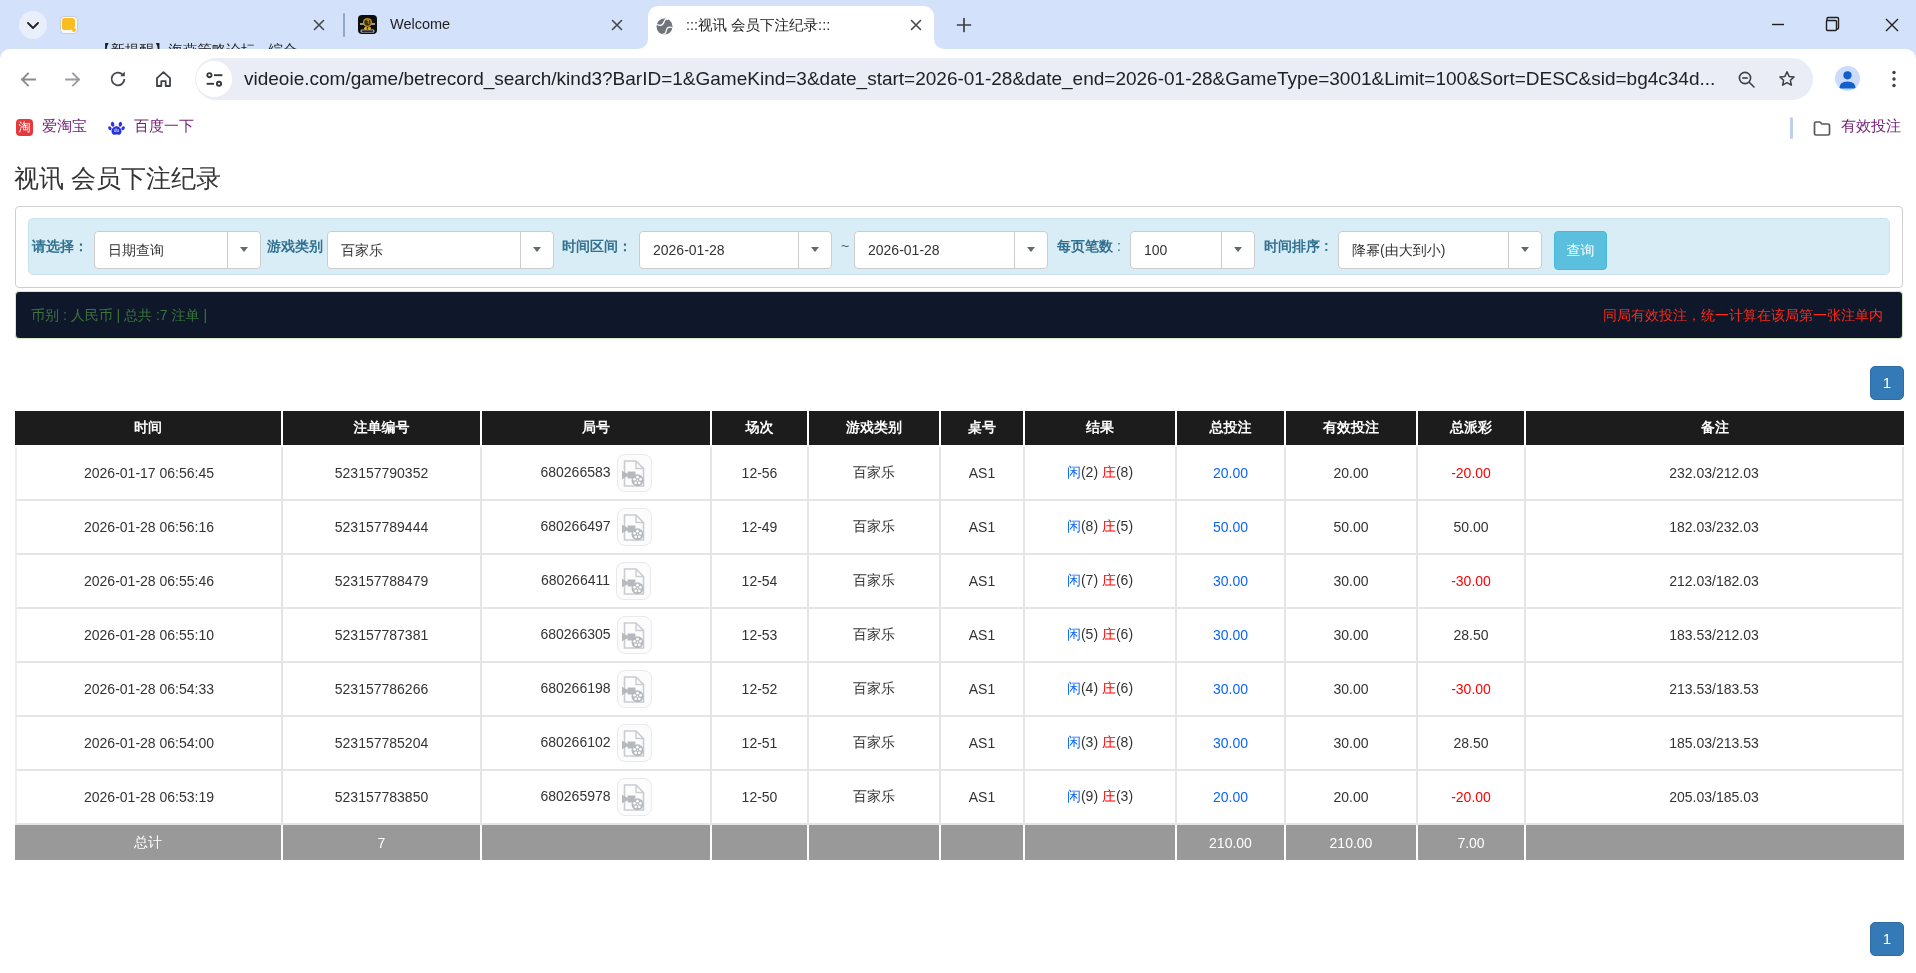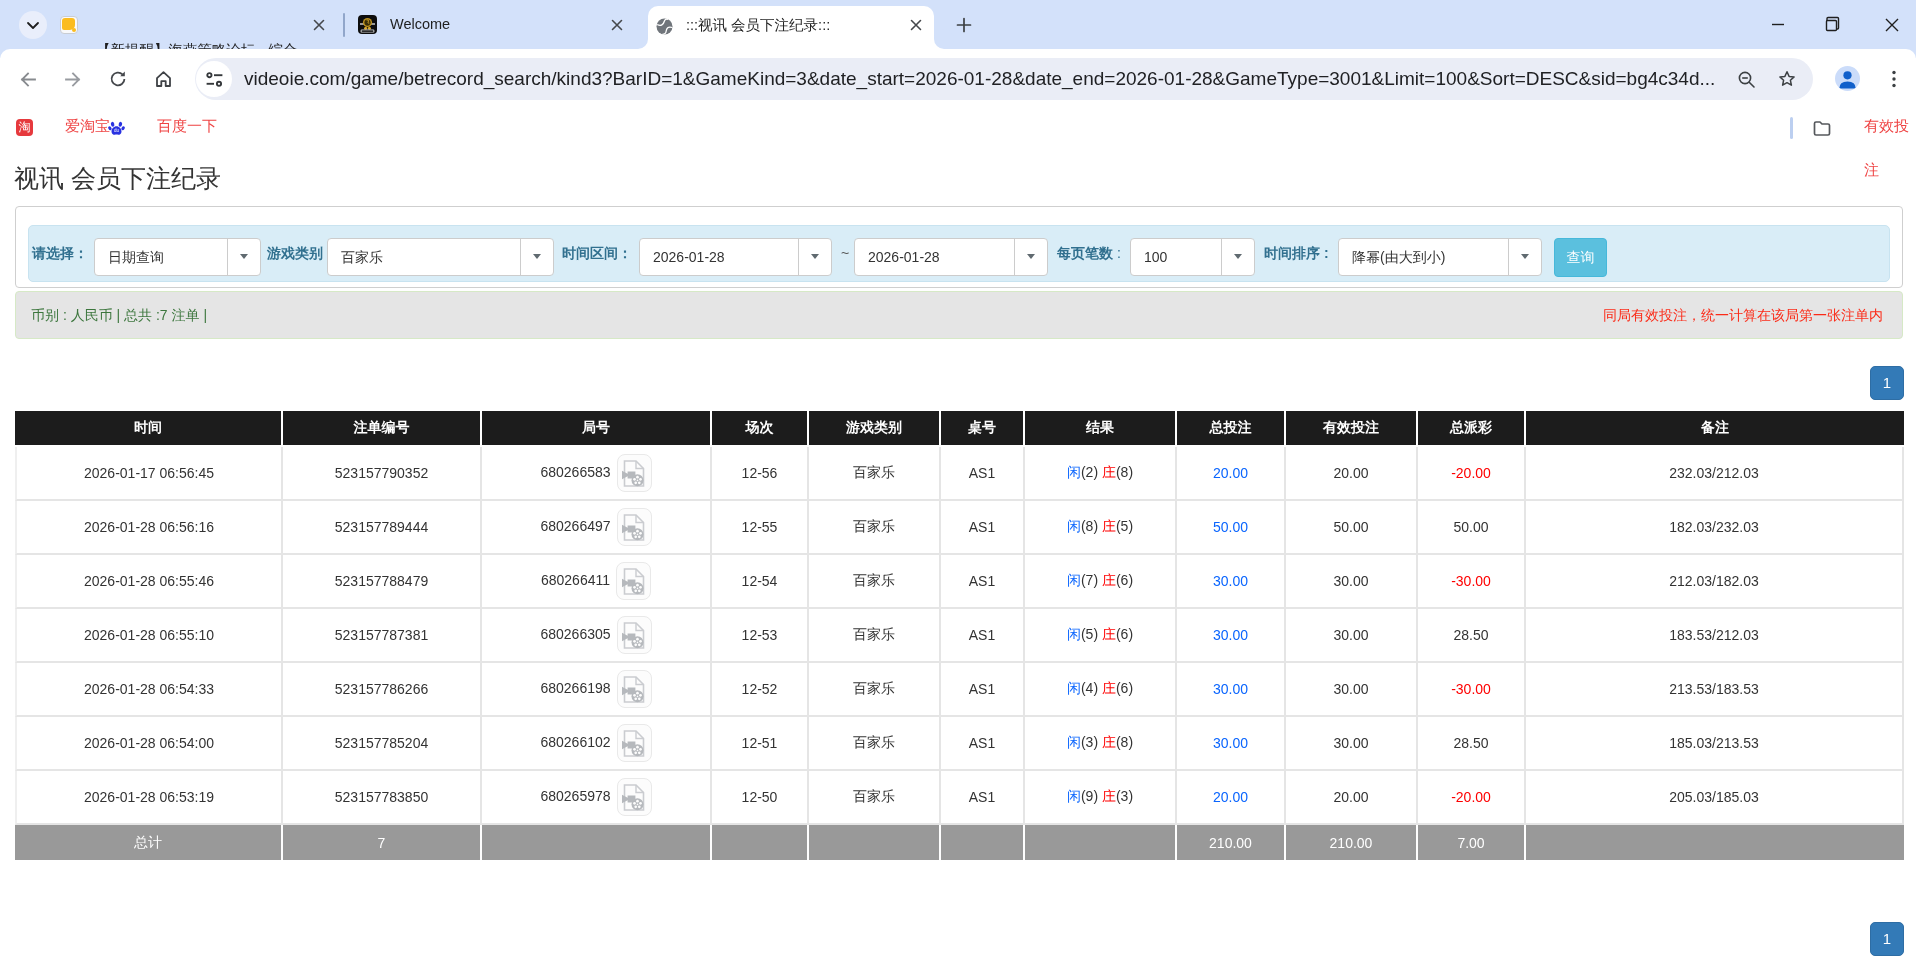--- a/index.html
+++ b/index.html
@@ -22,33 +22,33 @@
 .winbtn { position:absolute; top:0; width:46px; height:49px; }
 
 
 #omnibox { position:absolute; left:195px; top:58px; width:1618px; height:42px; border-radius:21px; background:#eaedf6; }
 #omnicircle { position:absolute; left:196px; top:61px; width:36px; height:36px; border-radius:50%; background:#fff; }
 #urltext { position:absolute; left:244px; top:58px; height:42px; line-height:42px; font-size:19px; color:#202124; white-space:nowrap; }
 #avatar { position:absolute; left:1835px; top:66px; width:25px; height:25px; border-radius:50%; background:#cbdcfa; overflow:hidden; }
 
 
 #bookmarks { position:absolute; left:0; top:104px; width:1916px; height:44px; background:#fff; }
-.bktext { position:absolute; top:104px; height:44px; line-height:44px; font-size:15px; color:#ef4444;margin-left:23px; }
+.bktext { position:absolute; top:104px; height:44px; line-height:44px; font-size:15px; color:#701a75; }
 
 
 #pagetitle { position:absolute; left:14px; top:162px; font-size:25px; color:#333; letter-spacing:0px; }
 #fpanel { position:absolute; left:15px; top:206px; width:1888px; height:82px; background:#fff; border:1px solid #cfcfcf; border-radius:4px; }
-#fbar { position:absolute; left:12px; top:18px; width:1862px; height:57px; background:#d9edf7; border:1px solid #c8e3f0; border-radius:5px; }
+#fbar { position:absolute; left:12px; top:11px; width:1862px; height:57px; background:#d9edf7; border:1px solid #c8e3f0; border-radius:5px; }
 .flabel { position:absolute; top:0; height:55px; line-height:55px; font-size:14px; font-weight:bold; color:#31708f; white-space:nowrap; }
 .sel { position:absolute; top:12px; height:38px; background:#fff; border:1px solid #ccc; border-radius:4px; }
 .sel .txt { position:absolute; left:13px; top:0; height:36px; line-height:36px; font-size:14px; color:#333; white-space:nowrap; }
 .sel .arr { position:absolute; right:0; top:0; width:33px; height:36px; border-left:1px solid #ccc; }
 .sel .arr:after { content:""; position:absolute; left:12px; top:15px; width:0; height:0; border-left:4.5px solid transparent; border-right:4.5px solid transparent; border-top:5.5px solid #606a70; }
 #qbtn { position:absolute; left:1525px; top:12px; width:53px; height:39px; background:#5bc0de; border:1px solid #46b8da; border-radius:4px; color:#fff; font-size:14px; text-align:center; line-height:37px; }
-#alertbar { position:absolute; left:15px; top:291px; width:1888px; height:48px; background:#e5e5e5; border:1px solid #d6e9c6; border-radius:4px; }
+#alertbar { position:absolute; left:15px; top:291px; width:1888px; height:48px; background:#0f172a; border:1px solid #d6e9c6; border-radius:4px; }
 #alertbar .lt { position:absolute; left:15px; top:0; height:46px; line-height:46px; font-size:14px; color:#3c763d; }
 #alertbar .rt { position:absolute; right:19px; top:0; height:46px; line-height:46px; font-size:14px; color:#fb2b18; }
 .pag { position:absolute; width:34px; height:34px; background:#337ab7; border:1px solid #2e6da4; border-radius:5px; color:#fff; font-size:15px; text-align:center; line-height:32px; }
 
 
 #btable { position:absolute; left:15px; top:411px; width:1889px; border-collapse:separate; border-spacing:0; table-layout:fixed; font-size:14px; }
 #btable th { background:#1c1c1c; color:#fff; font-weight:bold; font-size:14px; height:36px; border-right:2px solid #fff; border-bottom:2px solid #fff; text-align:center; padding:0; }
 #btable th:last-child { border-right:none; }
 #btable td { text-align:center; color:#333; padding:0; }
 #btable td.d { background:#fff; height:54px; border-right:2px solid #e5e5e5; border-bottom:2px solid #e5e5e5; }
@@ -313,21 +313,21 @@
                 <circle cx="16.5" cy="20.3" r="6" fill="#b6b9bd"></circle>
                 <g fill="#fcfcfc">
                   <circle cx="16.5" cy="17.2" r="1.35"></circle>
                   <circle cx="19.5" cy="19.35" r="1.35"></circle>
                   <circle cx="18.3" cy="22.85" r="1.35"></circle>
                   <circle cx="14.7" cy="22.85" r="1.35"></circle>
                   <circle cx="13.5" cy="19.35" r="1.35"></circle>
                   <circle cx="16.5" cy="20.3" r="0.85"></circle>
                 </g>
               </svg></span></td>
-          <td class="d">12-55</td>
+          <td class="d">12-49</td>
           <td class="d">百家乐</td>
           <td class="d">AS1</td>
           <td class="d"><span class="bl">闲</span>(8) <span class="rd">庄</span>(5)</td>
           <td class="d bl">50.00</td>
           <td class="d">50.00</td>
           <td class="d">50.00</td>
           <td class="d">182.03/232.03</td>
         </tr>
     <tr>
           <td class="d">2026-01-28 06:55:46</td>

